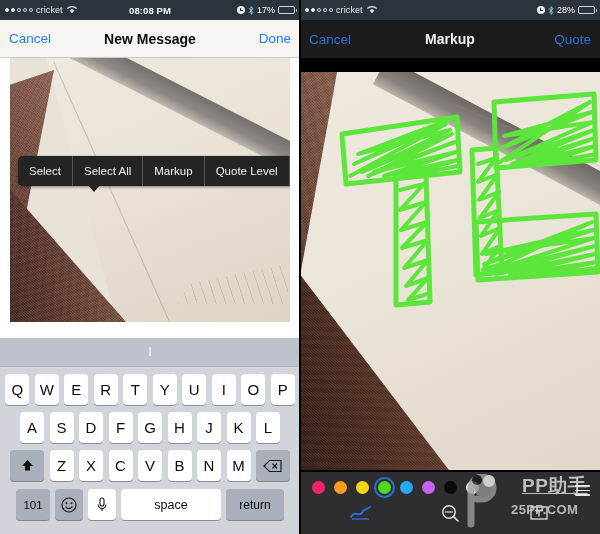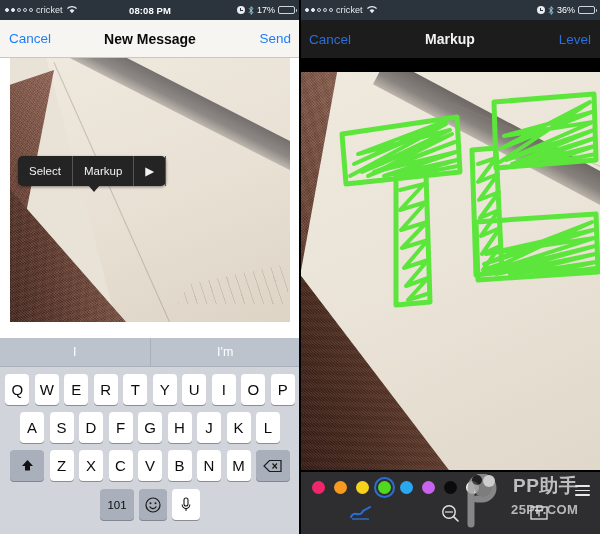--- a/index.html
+++ b/index.html
@@ -223,22 +223,22 @@
   .hamburger i:nth-child(2){ width:15px; }
   .hamburger i:nth-child(3){ width:15px; }
 
   
   .watermark {
     position:absolute; right:4px; bottom:4px; width:135px; height:58px;
     z-index:60; pointer-events:none; opacity:.82;
   }
   .wm-logo { position:absolute; left:0; bottom:2px; width:48px; height:54px; }
   .wm-text {
-    position:absolute; left:52px; top:4px; color:#dedede;
-    font-size:19px; font-weight:bold; letter-spacing:.5px; line-height:1;
+    position:absolute; left:61px; top:4px; color:#dedede;
+    font-size:19px; font-weight:bold; letter-spacing:.5px; line-height:1;text-decoration:underline;
   }
   .wm-sub {
     position:absolute; left:50px; top:30px; color:#d6d6d6;
     font-size:13px; font-weight:bold; letter-spacing:.4px;
   }
   .divider { position:absolute; left:299px; top:0; width:2px; height:534px; background:#000; z-index:50; }
 </style>
 </head>
 <body>
 
@@ -274,46 +274,47 @@
         <span class="batt-pct">17%</span>
         <span class="batt">
           <span class="batt-fill" style="width:17%"></span>
         </span>
       </div>
     </div>
 
     <div class="navbar light">
       <span class="nav-btn">Cancel</span>
       <span class="nav-title">New Message</span>
-      <span class="nav-btn nav-right">Send</span>
+      <span class="nav-btn nav-right">Done</span>
     </div>
 
     <div class="compose-body">
       <div class="photo-wrap">
         <div class="photo">
           <div class="paper"></div>
           <div class="leather"></div>
           <div class="leather2"></div>
           <div class="shadow-band"></div>
           <div class="paper-line" style="left:44px; top:4px; transform:rotate(66deg);"></div>
           <div class="pencil-marks"></div>
         </div>
 
         <div class="callout">
           <div class="callout-item">Select</div>
+          <div class="callout-item">Select All</div>
           <div class="callout-item">Markup</div>
+          <div class="callout-item">Quote Level</div>
           <div class="callout-item">▶</div>
           <div class="callout-arrow"></div>
         </div>
       </div>
 
       <div class="keyboard">
         <div class="predictive">
           <div class="pred">I</div>
-          <div class="pred">I'm</div>
         </div>
 
         <div class="krow r1">
           <div class="key">Q</div>
           <div class="key">W</div>
           <div class="key">E</div>
           <div class="key">R</div>
           <div class="key">T</div>
           <div class="key">Y</div>
           <div class="key">U</div>
@@ -365,20 +366,22 @@
                 <path d="M4.6 9.5 A3.8 3.8 0 0 0 11.4 9.5" stroke="#1a1a1a" stroke-width="1.2" fill="none"></path>
               </svg>
           </div>
           <div class="key mic">
             <svg width="12" height="16" viewBox="0 0 12 16">
                 <rect x="4" y="1" width="4" height="8" rx="2" fill="none" stroke="#1a1a1a" stroke-width="1.1"></rect>
                 <path d="M2.2 7.6 A3.8 4 0 0 0 9.8 7.6" stroke="#1a1a1a" stroke-width="1.1" fill="none"></path>
                 <path d="M6 11.6 V14" stroke="#1a1a1a" stroke-width="1.1"></path>
               </svg>
           </div>
+          <div class="key space">space</div>
+          <div class="key return">return</div>
         </div>
       </div>
     </div>
   </div>
 
   <div class="divider"></div>
 
   <div class="pane">
 
     <div class="statusbar">
@@ -398,31 +401,31 @@
             </svg>
         </span>
       </div>
       <div class="sb-right">
         <span class="alarm"></span>
         <span class="bt">
           <svg width="6" height="9" viewBox="0 0 6 9">
               <path d="M1 2.3 L5 6.5 L3 8.3 L3 0.7 L5 2.5 L1 6.7" stroke="#9fd8e8" stroke-width="0.9" fill="none"></path>
             </svg>
         </span>
-        <span class="batt-pct">36%</span>
+        <span class="batt-pct">28%</span>
         <span class="batt">
           <span class="batt-fill" style="width:16%"></span>
         </span>
       </div>
     </div>
 
     <div class="navbar dark">
       <span class="nav-btn">Cancel</span>
       <span class="nav-title">Markup</span>
-      <span class="nav-btn nav-right">Level</span>
+      <span class="nav-btn nav-right">Quote</span>
     </div>
 
     <div class="markup-body">
       <div class="markup-photo">
         <div class="mp-paper"></div>
         <div class="mp-leather"></div>
         <div class="mp-leather-b"></div>
         <div class="mp-shadow"></div>
         <div class="mp-faint-line"></div>
 

